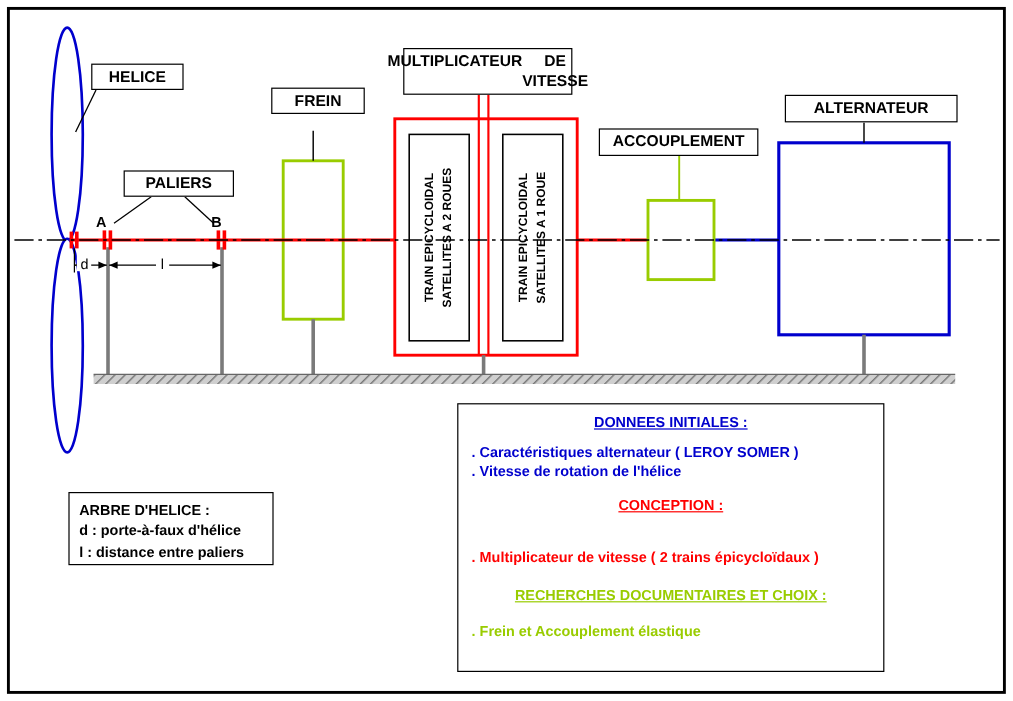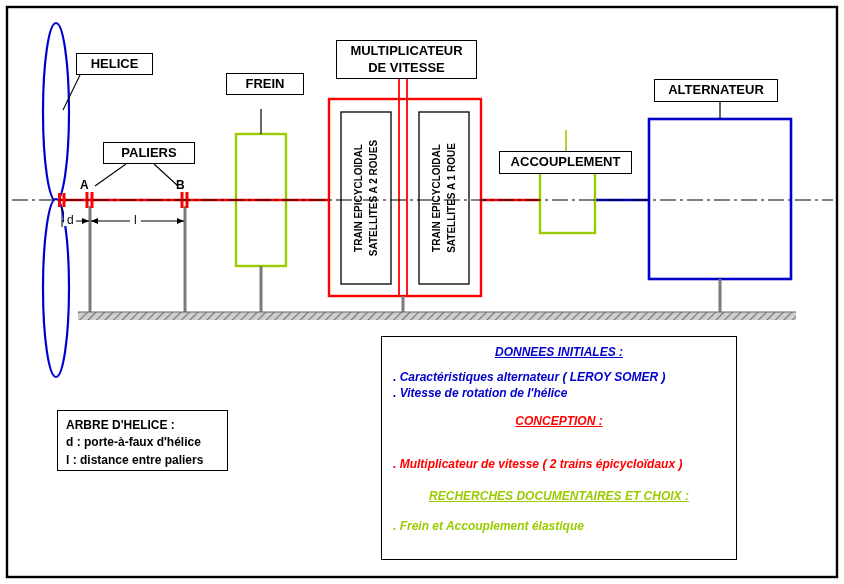--- a/index.html
+++ b/index.html
@@ -3,21 +3,21 @@
 <meta charset="utf-8">
 <style>
   * { margin:0; padding:0; box-sizing:border-box; }
   html,body { background:#fff; }
   body { font-family:"Liberation Sans", sans-serif; }
   .stage { position:relative; width:844px; height:584px; background:#fff; overflow:hidden; }
   .layer { position:absolute; left:0; top:0; }
   .lblbox { position:absolute; border:1.6px solid #000; background:#fff;
             display:flex; align-items:center; justify-content:center;
             font-weight:bold; font-size:13px; color:#000; text-align:center; line-height:1.25; }
-  .stack { display:flex; flex-direction:column; }
+  .stack { display:flex; flex-direction:row; }
   .rotwrap { position:absolute; }
   .rot { position:absolute; left:0; top:0; width:172px; height:50px;
          transform:rotate(-90deg) translateX(-172px); transform-origin:0 0;
          display:flex; flex-direction:column; align-items:center; justify-content:center;
          font-weight:bold; font-size:10px; line-height:1.5; text-align:center; color:#000; }
   .notebox { position:absolute; border:1.6px solid #000; background:#fff;
              font-weight:bold; font-size:12px; color:#000; padding:6px 8px; line-height:1.45; }
   .notebox .title { }
   .legend { position:absolute; border:1.6px solid #000; background:#fff; }
   .legend .line { position:absolute; font-weight:bold; font-size:12px; white-space:nowrap; }
@@ -115,25 +115,25 @@
     <span>FREIN</span>
   </div>
 
   <div class="lblbox" style="left:336px; top:40px; width:141px; height:39px;">
     <span class="stack">
       <span>MULTIPLICATEUR</span>
       <span>DE VITESSE</span>
     </span>
   </div>
 
-  <div class="lblbox" style="left:499px; top:107px; width:133px; height:23px;margin-top:44px;">
+  <div class="lblbox" style="left:499px; top:107px; width:133px; height:23px;">
     <span>ACCOUPLEMENT</span>
   </div>
 
-  <div class="lblbox" style="left:654px; top:79px; width:124px; height:23px;">
+  <div class="lblbox" style="left:654px; top:79px; width:144px; height:23px;">
     <span>ALTERNATEUR</span>
   </div>
 
   <div class="rotwrap" style="left:341px; top:112px; width:50px; height:172px;">
     <div class="rot">
       <span>TRAIN EPICYCLOIDAL</span>
       <span>SATELLITES A 2 ROUES</span>
     </div>
   </div>
 
@@ -143,21 +143,21 @@
       <span>SATELLITES A 1 ROUE</span>
     </div>
   </div>
 
   <div class="notebox" style="left:57px; top:410px; width:171px; height:61px;">
     <div class="title">ARBRE D'HELICE :</div>
     <div>d : porte-à-faux d'hélice</div>
     <div>l : distance entre paliers</div>
   </div>
 
-  <div class="legend" style="left:381px; top:336px; width:356px; height:224px;font-style:italic;">
+  <div class="legend" style="left:381px; top:336px; width:356px; height:224px;">
     <div class="line ttl c-blue" style="top:8px;">DONNEES INITIALES :</div>
     <div class="line itm c-blue" style="top:33px;">. Caractéristiques alternateur ( LEROY SOMER )</div>
     <div class="line itm c-blue" style="top:49px;">. Vitesse de rotation de l'hélice</div>
     <div class="line ttl c-red" style="top:77px;">CONCEPTION :</div>
     <div class="line itm c-red" style="top:120px;">. Multiplicateur de vitesse ( 2 trains épicycloïdaux )</div>
     <div class="line ttl c-green" style="top:152px;">RECHERCHES DOCUMENTAIRES ET CHOIX :</div>
     <div class="line itm c-green" style="top:182px;">. Frein et Accouplement élastique</div>
   </div>
 
 </div>

